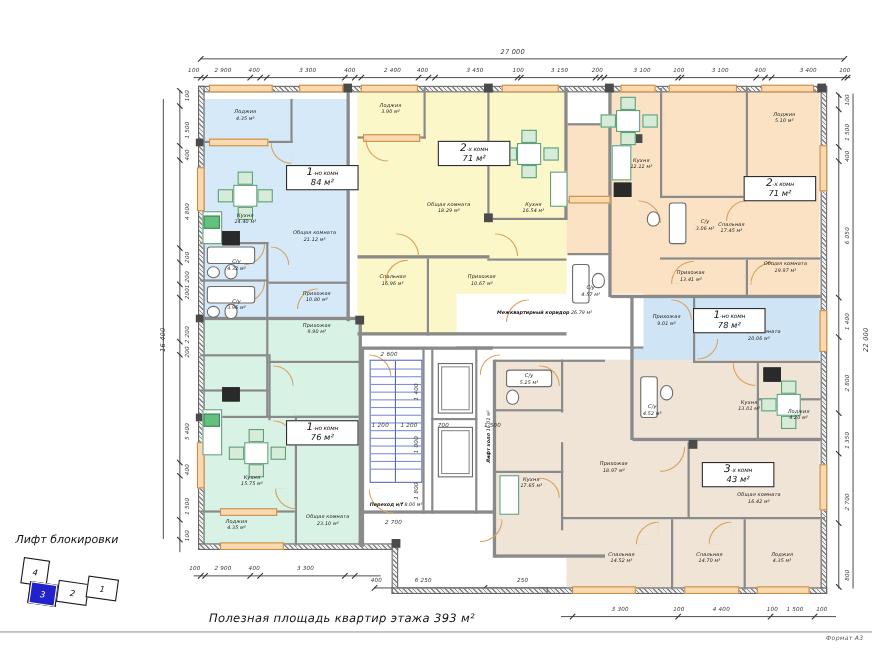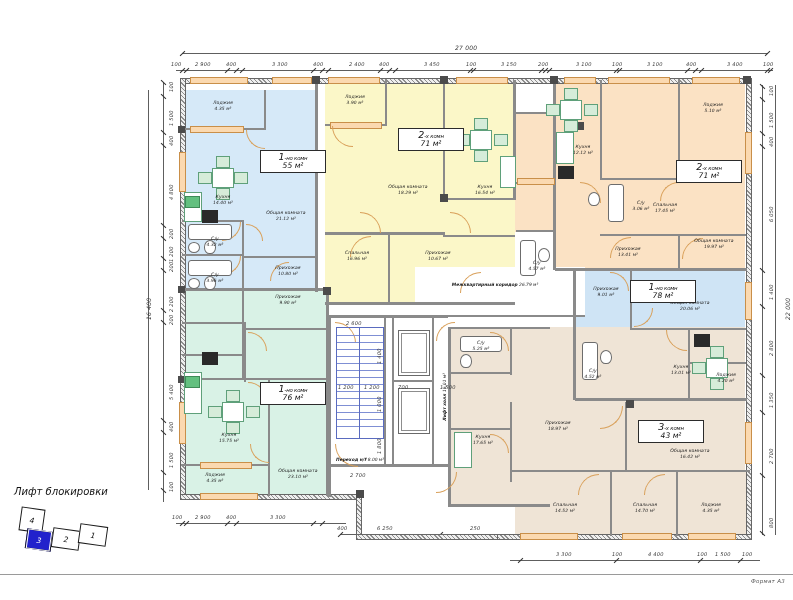--- a/index.html
+++ b/index.html
@@ -668,21 +668,21 @@
       <b>Лифт холл</b>
       <span>16.01 м²</span>
     </div>
     <div class="corr-lab" style="left:170px;top:385px;width:60px;">
       <b>Переход н/f</b>
       <span>8.00 м²</span>
     </div>
 
     <div class="badge" style="left:100px;top:78px;width:60px;">
       <div class="n"><span>1</span><i>-но комн</i></div>
-      <div class="sq">55 м²</div>
+      <div class="sq">84 м²</div>
     </div>
     <div class="badge" style="left:238px;top:56px;width:60px;">
       <div class="n"><span>2</span><i>-х комн</i></div>
       <div class="sq">71 м²</div>
     </div>
     <div class="badge" style="left:516px;top:88px;width:60px;">
       <div class="n"><span>2</span><i>-х комн</i></div>
       <div class="sq">71 м²</div>
     </div>
     <div class="badge" style="left:470px;top:208px;width:60px;">
@@ -718,16 +718,17 @@
       <span class="inner">3</span>
     </div>
     <div class="bs-box" style="left:34px;top:21px;width:26px;height:18px;transform:rotate(8deg);">
       <span>2</span>
     </div>
     <div class="bs-box" style="left:61px;top:17px;width:26px;height:18px;transform:rotate(8deg);">
       <span>1</span>
     </div>
   </div>
 
+  <div class="abs footer-note">Полезная площадь квартир этажа 393 м²</div>
   <div class="abs bottom-rule"></div>
   <div class="abs format-stamp">Формат А3</div>
 
 </div>
 
 </body></html>

